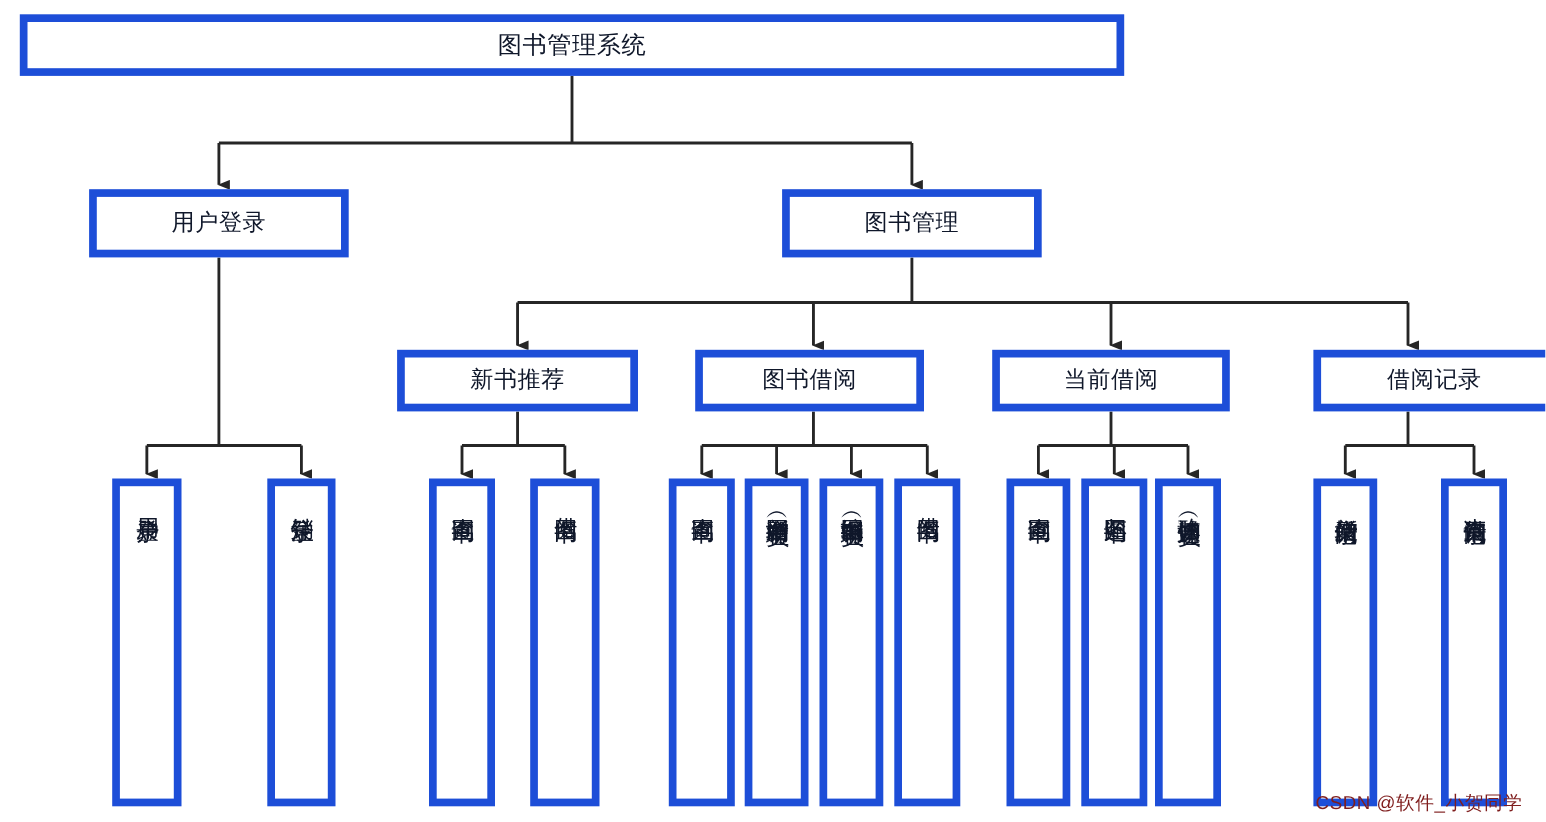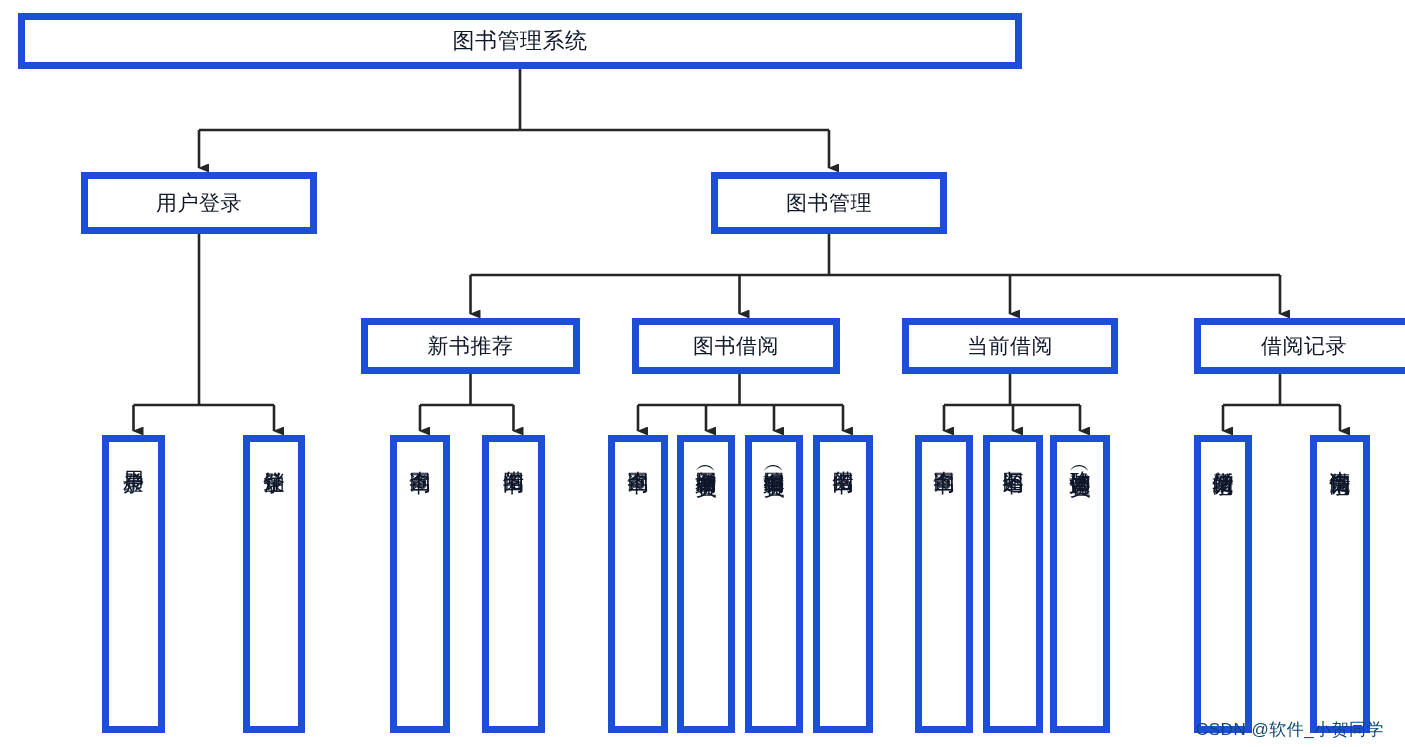--- a/index.html
+++ b/index.html
@@ -51,21 +51,21 @@
     font-size: 21px;
     line-height: 1.42;
     letter-spacing: 1px;
     white-space: normal;
     max-height: 100%;
   }
   .node.root .label { font-size: 22px; }
   .watermark {
     position: absolute;
     font-size: 17px;
-    color: #0c4a6e;
+    color: #7f1d1d;
     white-space: nowrap;
     letter-spacing: 0.5px;
   }
 </style>
 </head>
 <body>
 
 <div id="canvas">
 
   <svg id="wires" viewBox="0 0 1405 747" xmlns="http://www.w3.org/2000/svg">

